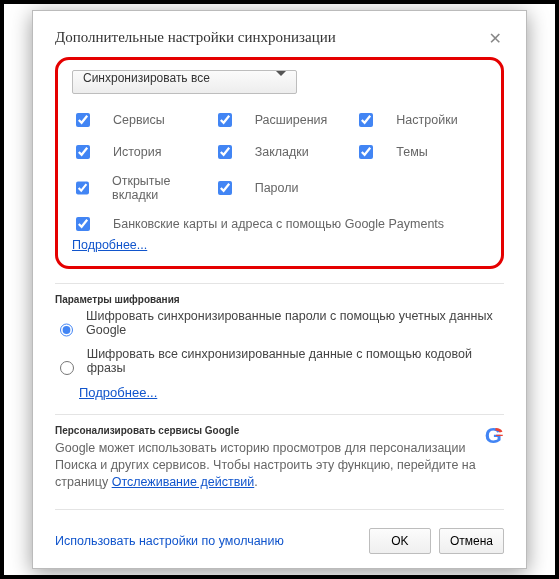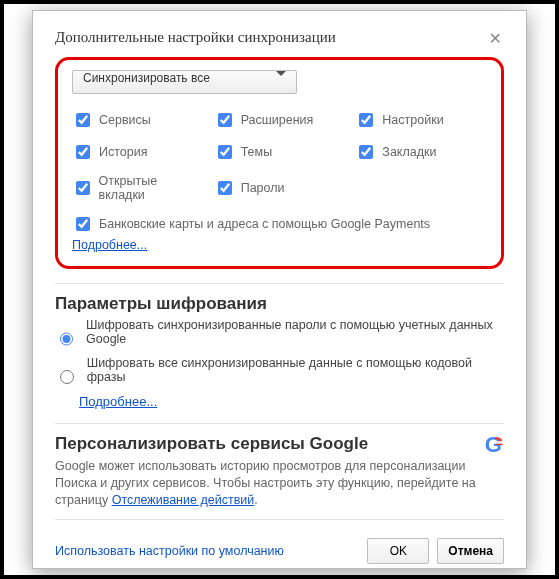--- a/index.html
+++ b/index.html
@@ -59,26 +59,26 @@
     border-right: 5px solid transparent;
     border-top: 5px solid #555;
   }
   .grid {
     display: grid;
     grid-template-columns: 1fr 1fr 1fr;
     column-gap: 10px;
     row-gap: 12px;
     margin-top: 16px;
   }
-  .grid label, .wide-row label { display: flex; align-items: center; gap: 6px; color: #666; font-size: 12.5px; cursor: pointer; }
+  .grid label, .wide-row label { display: flex; align-items: center; gap: 20px; color: #666; font-size: 12.5px; cursor: pointer; }
   .wide-row { margin-top: 12px; display: flex; align-items: flex-end; gap: 4px; color: #666; font-size: 12.5px; flex-wrap: wrap;}
   input[type=checkbox], input[type=radio] { width: 14px; height: 14px; accent-color: #4285f4; cursor: pointer; }
   .link { color: #1155cc; text-decoration: underline; cursor: pointer; }
   .divider { border: none; border-top: 1px solid #e4e4e4; margin: 14px 0 10px 0; }
-  .section-head { font-size: 17px; font-weight: 600; color: #333; margin-bottom: 4px; }
+  .section-head { font-size: 10px; font-weight: 600; color: #333; margin-bottom: 4px; }
   .section-desc { font-size: 12.5px; color: #666; margin-bottom: 10px; line-height: 1.35;}
   .radio-row { display: flex; align-items: flex-end; gap: 10px; font-size: 12.5px; color: #444; margin-bottom: 10px; }
   .section-personalize { position: relative; }
   .g-logo { position: absolute; top: -2px; right: 0; font-size: 22px; font-weight: 700; display:flex;}
   .g-logo span:nth-child(1){color:#4285F4;}
   .g-logo span:nth-child(2){color:#EA4335; margin-left:-15px; clip-path: polygon(50% 0, 100% 0, 100% 50%, 50% 50%);}
   .footer {
     margin-top: auto;
     display: flex;
     align-items: center;
@@ -90,21 +90,21 @@
   .btn {
     min-width: 62px;
     height: 26px;
     padding: 0 10px;
     font-size: 12px;
     background: linear-gradient(#fcfcfc, #efefef);
     border: 1px solid #bdbdbd;
     border-radius: 2px;
     cursor: pointer;
   }
-  .btn + .btn { margin-left: 8px; font-weight: bold; }
+  .btn + .btn { margin-left: 8px; }
   .btns { display: flex; }
 </style>
 </head>
 <body>
 
 <div class="backdrop"></div>
 
 <div class="dialog">
 
   <div class="title-row">
@@ -131,26 +131,26 @@
           <input type="checkbox" checked="" style="">
           <span>Настройки</span>
         </label>
 
       <label>
           <input type="checkbox" checked="" style="">
           <span>История</span>
         </label>
       <label>
           <input type="checkbox" checked="" style="">
+          <span>Закладки</span>
+        </label>
+
+      <label>
+          <input type="checkbox" checked="" style="">
           <span>Темы</span>
-        </label>
-
-      <label>
-          <input type="checkbox" checked="" style="">
-          <span>Закладки</span>
         </label>
       <label>
           <input type="checkbox" checked="" style="">
           <span>Открытые вкладки</span>
         </label>
       <label>
           <input type="checkbox" checked="" style="">
           <span>Пароли</span>
         </label>
     </div>

